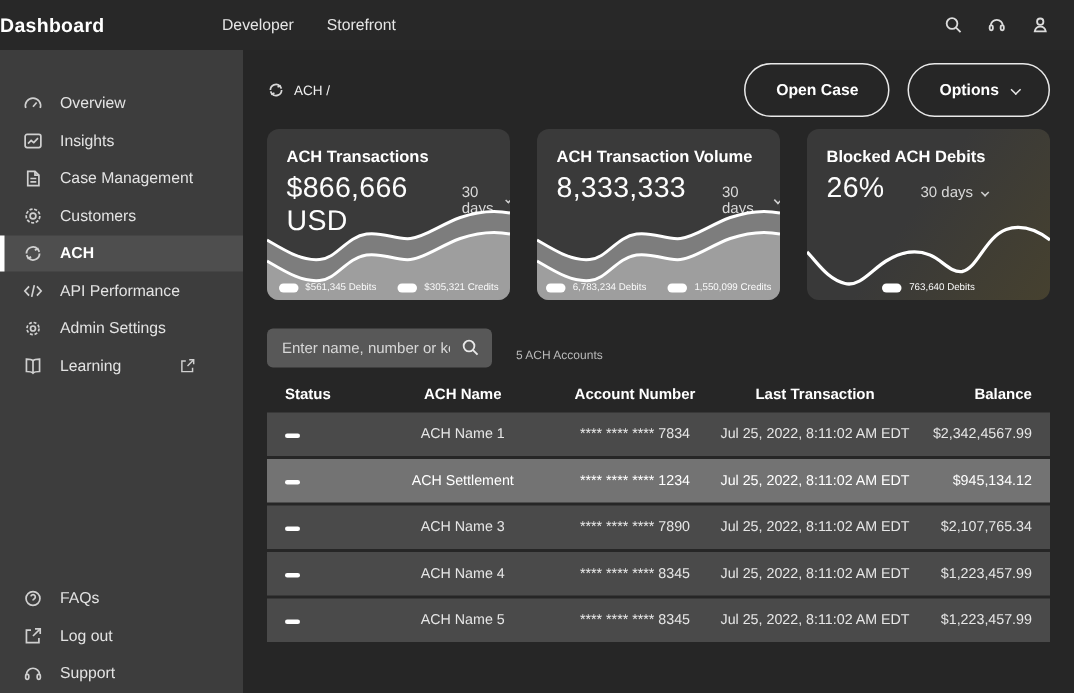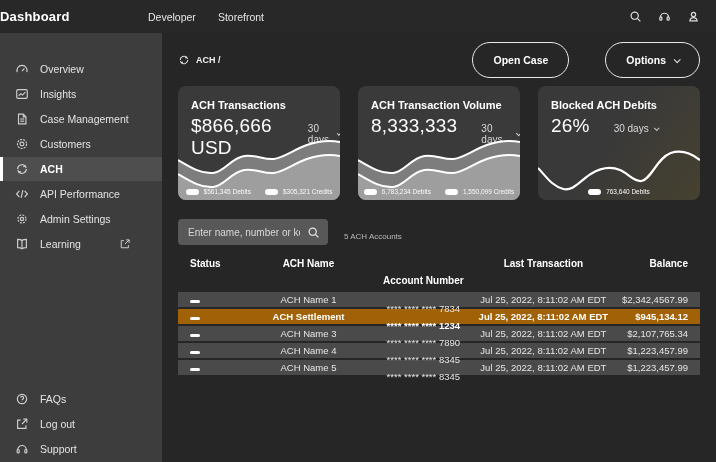--- a/index.html
+++ b/index.html
@@ -24,26 +24,26 @@
   .side-item .ic { width:15px; height:15px; display:flex; align-items:center; justify-content:center; }
   .side-item svg { stroke:#d0d0d0; }
   .side-item.active { background:#4e4e4e; border-left-color:#ffffff; color:#ffffff; font-weight:bold; }
   .side-item .ext { margin-left:26px; }
   .side-footer { margin-top:auto; margin-bottom:0; }
 
   
   .main { margin-left:162px; margin-top:33px; height:429px; background:#262626; padding:14px 16px 0 16px; }
 
   .page-head { display:flex; align-items:center; height:26px; }
-  .breadcrumb { display:flex; align-items:center; gap:6px; font-size:9px; font-weight:bold; color:#efefef; }
+  .breadcrumb { display:flex; align-items:center; gap:6px; font-size:9px; font-weight:normal; color:#efefef; }
   .breadcrumb svg { stroke:#d8d8d8; }
   .head-btns { margin-left:auto; display:flex; gap:12px; }
   .pill-btn { height:36px; padding:16px 20px; border:1.5px solid #e9e9e9; border-radius:999px;
     background:transparent; color:#fff; font-size:10.5px; font-weight:bold; display:flex;
-    align-items:center; gap:8px; cursor:pointer; font-family:inherit;margin-left:24px; }
+    align-items:center; gap:8px; cursor:pointer; font-family:inherit; }
   .chev { width:5px; height:5px; border-right:1.5px solid #e9e9e9; border-bottom:1.5px solid #e9e9e9;
     display:inline-block; transform:rotate(45deg) translateY(-1px); }
   .chev.sm { width:4px; height:4px; border-color:#cfcfcf; }
 
   
   .cards { display:grid; grid-template-columns:1fr 1fr 1fr; gap:18px; margin-top:13px; }
   .card { position:relative; height:114px; background:#3a3a3a; border-radius:8px; overflow:hidden; }
   .card.tint { background:linear-gradient(125deg, #393939 45%, #46412f 100%); }
   .card-title { font-size:11px; font-weight:bold; padding:13px 0 0 13px; }
   .card-value-row { display:flex; align-items:baseline; gap:24px; padding:4px 0 0 13px; }
@@ -60,26 +60,26 @@
   .search-box { position:relative; width:150px; }
   .search-box input { width:100%; height:26px; background:#585858; border:none; border-radius:4px;
     color:#efefef; font-size:10px; padding:0 28px 0 10px; font-family:inherit; outline:none; }
   .search-box input::placeholder { color:#d8d8d8; }
   .search-box .mag { position:absolute; right:8px; top:6px; }
   .results-label { font-size:8px; color:#b9b9b9; margin-left:16px; margin-top:8px; }
 
   
   .table { margin-top:9px; }
   .t-head { display:flex; font-size:10px; font-weight:bold; color:#ffffff; padding:4px 0 6px 0; }
-  .t-row { display:flex; align-items:center; height:15px; background:#4a4a4a; margin-bottom:2px;
+  .t-row { display:flex; align-items:center; height:29px; background:#4a4a4a; margin-bottom:2px;
     font-size:9.5px; color:#e6e6e6; cursor:pointer; }
-  .t-row.hl { background:#a16207; color:#ffffff; font-weight:bold; }
+  .t-row.hl { background:#737373; color:#ffffff; font-weight:normal; }
   .c-status { width:13%; padding-left:12px; }
   .c-name { width:24%; text-align:center; }
-  .c-acct { width:20%; text-align:center;margin-top:17px; }
+  .c-acct { width:20%; text-align:center; }
   .c-last { width:26%; text-align:center; }
   .c-bal { width:17%; text-align:right; padding-right:12px; }
   .dash { display:inline-block; width:10px; height:3px; background:#ffffff; border-radius:2px; }
 </style>
 </head>
 <body>
 
 <div class="navbar">
   <div class="brand">Dashboard</div>
   <div class="nav-tabs">

